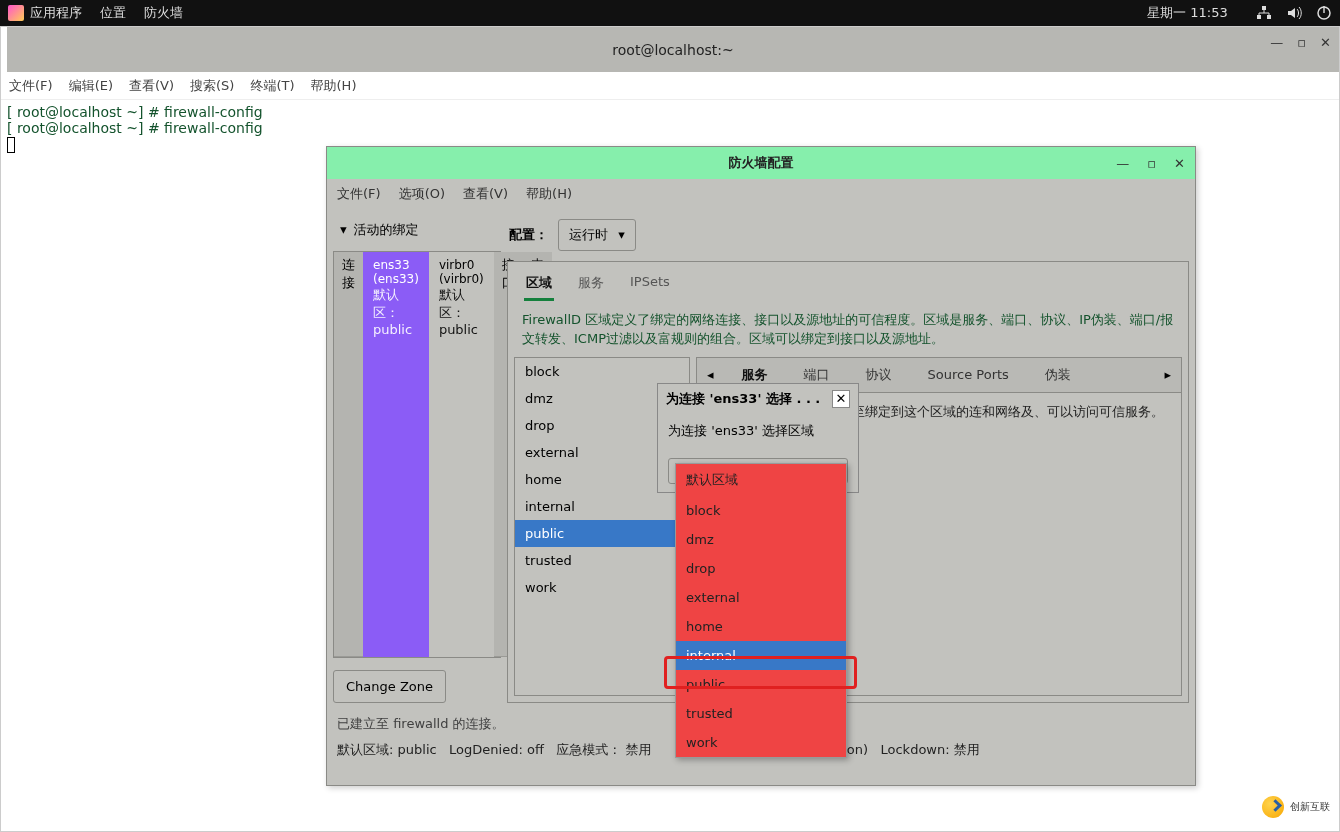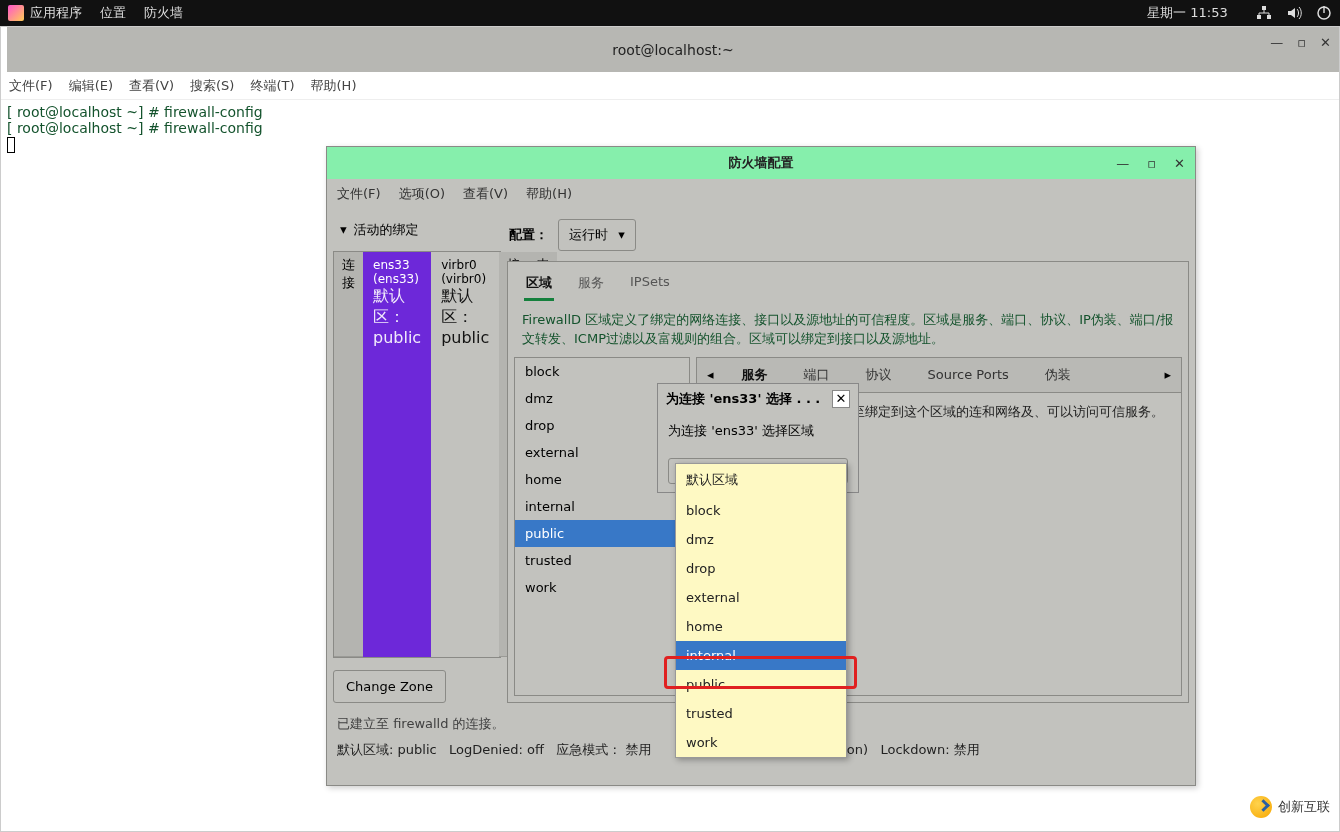--- a/index.html
+++ b/index.html
@@ -30,22 +30,22 @@
 .fw-titlebar .ctrls span { cursor: pointer; }
 .fw-menubar { height: 30px; background: #c2c2be; display: flex; align-items: center; padding: 0 10px; gap: 18px; color: #333; }
 
 .fw-body { display: flex; padding: 6px; gap: 6px; height: 500px; }
 .fw-left { width: 168px; display: flex; flex-direction: column; gap: 6px; }
 .left-header { background: #c2c2be; padding: 6px 8px; display: flex; align-items: center; gap: 6px; cursor: pointer; }
 .left-header .chev { display: inline-block; transform: rotate(90deg); }
 .left-panel { flex: 1; border: 1px solid #8a8a86; background: #c2c2be; display: flex; flex-direction: row; }
 .left-section-h { background: #b4b4b0; padding: 4px 8px; border-bottom: 1px solid #9a9a96; }
 .conn-item { padding: 6px 10px; font-size: 12px; }
-.conn-item.sel { background: #6d28d9; color: #fff; }
-.conn-item .sub { font-size: 16px; opacity: .9; }
+.conn-item.sel { background: #8b5cf6; color: #fff; }
+.conn-item .sub { font-size: 13px; opacity: .9; }
 .change-zone-btn { margin-top: 6px; padding: 8px 12px; background: #c2c2be; border: 1px solid #8a8a86; border-radius: 3px; cursor: pointer; width: fit-content; }
 
 .fw-right { flex: 1; display: flex; flex-direction: column; gap: 6px; }
 .cfg-row { display: flex; align-items: center; gap: 10px; padding: 4px 2px; }
 .cfg-dd { padding: 6px 10px; border: 1px solid #8a8a86; background: #c2c2be; border-radius: 3px; cursor: pointer; }
 .cfg-dd .caret { margin-left: 6px; }
 .right-panel { flex: 1; border: 1px solid #8a8a86; background: #c2c2be; display: flex; flex-direction: column; }
 .tabs { display: flex; gap: 22px; padding: 6px 16px 0; }
 .tab { padding: 6px 2px; color: #555; cursor: pointer; }
 .tab.active { color: #111; font-weight: bold; border-bottom: 3px solid #15803d; }
@@ -66,27 +66,27 @@
 .fw-status2 b { font-weight: normal; }
 
 
 .dlg { position: absolute; left: 657px; top: 383px; width: 202px; border: 1px solid #888; background: #c2c2be; }
 .dlg-title { padding: 6px 8px; display: flex; align-items: center; font-weight: bold; }
 .dlg-title .x { margin-left: auto; background: #fff; border: 1px solid #888; width: 18px; height: 18px; text-align: center; line-height: 16px; cursor: pointer; }
 .dlg-body { padding: 8px 10px; }
 .dlg-body .hidden-btn { margin-top: 18px; height: 26px; border: 1px solid #8a8a86; border-radius: 3px; background: #c2c2be; }
 
 
-.dd-list { position: absolute; left: 675px; top: 463px; width: 172px; background: #fef9c3; border: 1px solid #999; box-shadow: 2px 2px 6px rgba(0,0,0,.3); z-index: 50; }
+.dd-list { position: absolute; left: 675px; top: 463px; width: 172px; background: #ef4444; border: 1px solid #999; box-shadow: 2px 2px 6px rgba(0,0,0,.3); z-index: 50; }
 .dd-list div { padding: 7px 10px; cursor: pointer; color: #222; }
 .dd-list div.hi { background: #3878c7; color: #fff; }
 .red-box { position: absolute; left: 664px; top: 656px; width: 193px; height: 33px; border: 3px solid #e02020; border-radius: 4px; z-index: 60; pointer-events: none; }
 
 
-.wm { position: absolute; right: 10px; bottom: 14px; display: flex; align-items: center; gap: 6px; color: #333; font-size: 13px; }
+.wm { position: absolute; right: 10px; bottom: 14px; display: flex; align-items: center; gap: 6px; color: #333; font-size: 10px; }
 .wm .logo { width: 22px; height: 22px; border-radius: 50%; background: radial-gradient(circle at 35% 35%, #ffd34d, #f7a600); position: relative; }
 .wm .logo::after { content: ""; position: absolute; right: 4px; top: 5px; width: 6px; height: 6px; border-right: 3px solid #2a5fa3; border-bottom: 3px solid #2a5fa3; transform: rotate(-45deg); }
 </style>
 </head>
 <body>
 
 <div class="top-panel">
   <span class="app-icon"></span>
   <span class="menu-item">应用程序</span>
   <span class="menu-item">位置</span>

